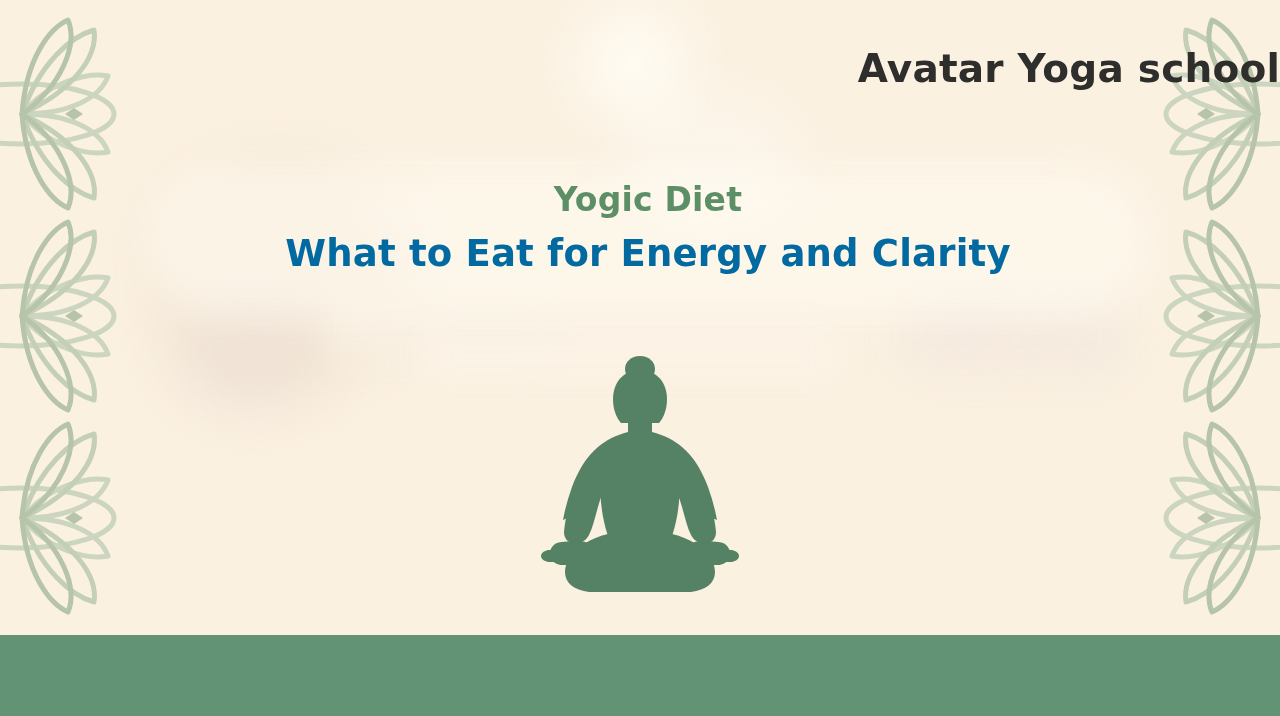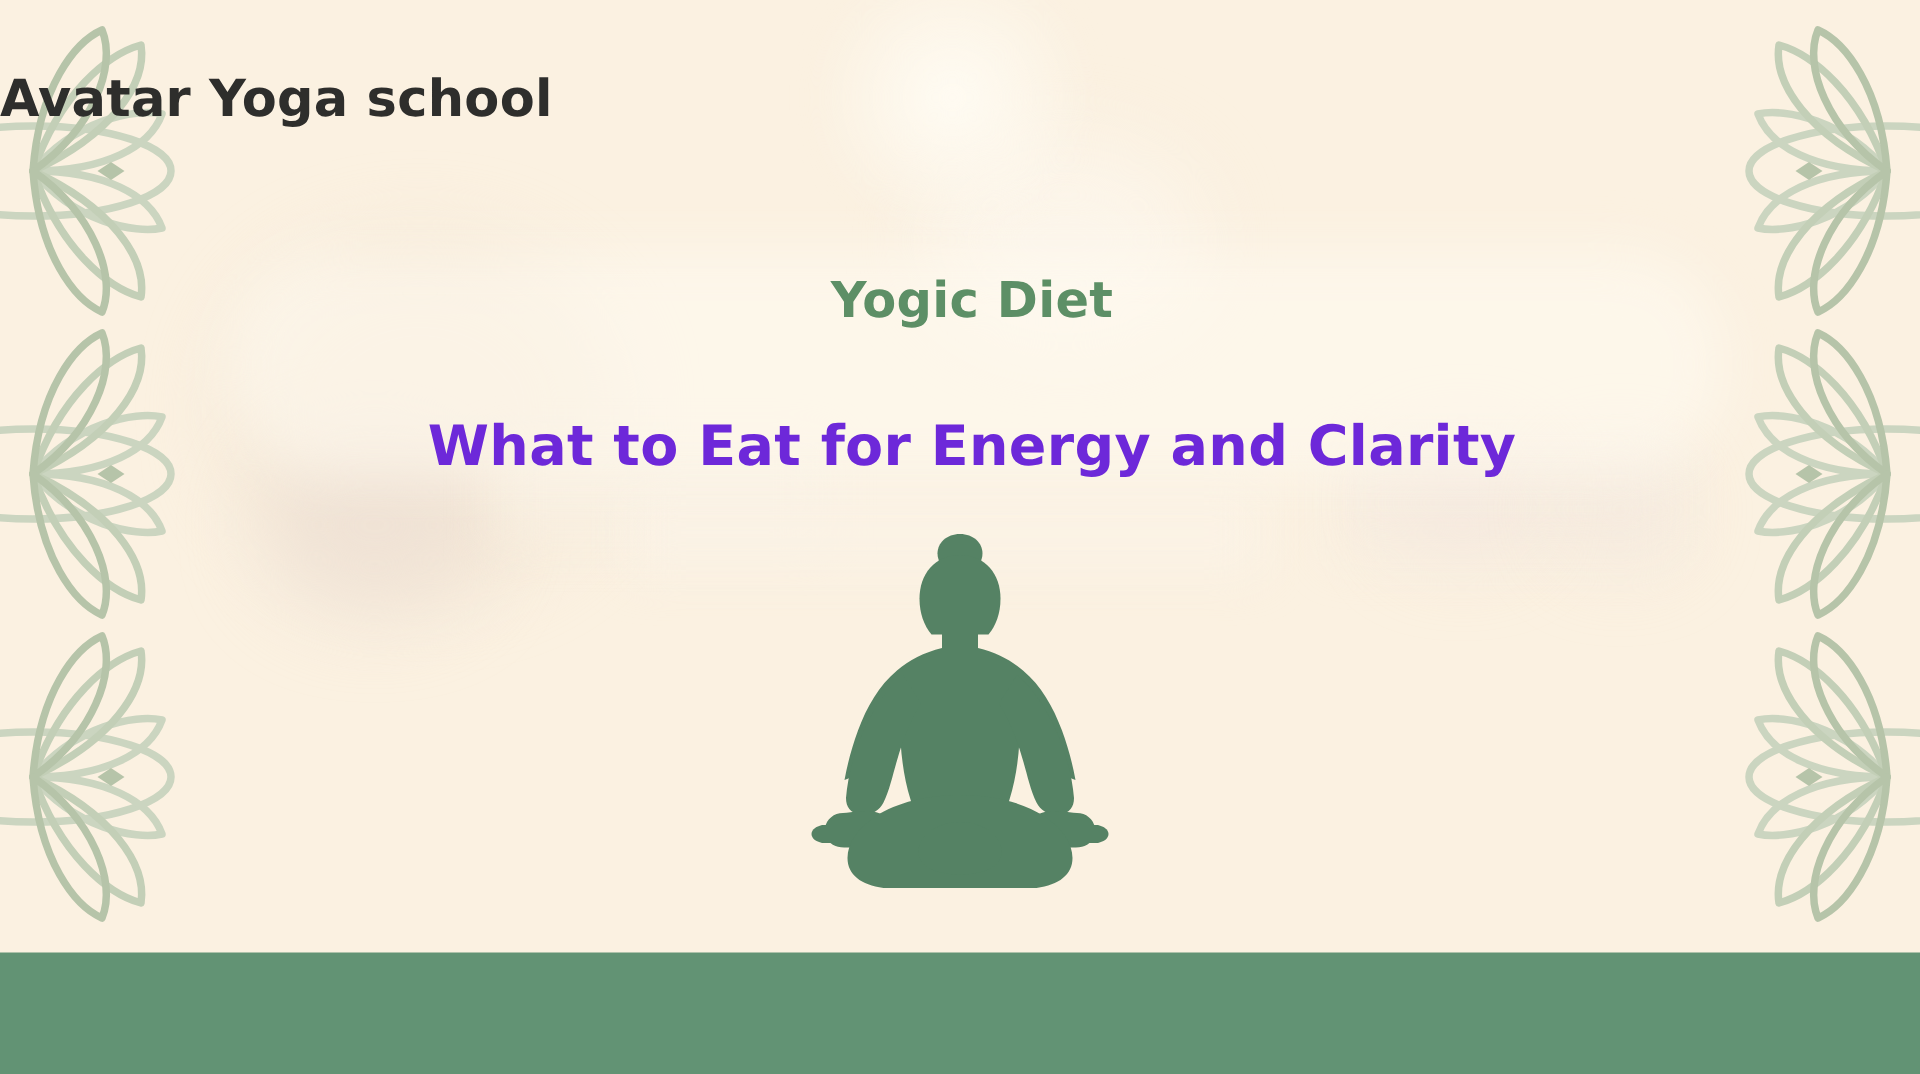--- a/index.html
+++ b/index.html
@@ -64,23 +64,23 @@
   .ornament svg { display: block; }
   .ornament-left  { left: -78px; }
   .ornament-right { right: -78px; transform: scaleX(-1); }
 
   
   .title-main {
     position: absolute;
     left: 0;
     right: 0;
     top: 46px;
-    text-align: left;
-    font-family: "DejaVu Sans", sans-serif;
-    font-size: 34px;
+    text-align: right;
+    font-family: "DejaVu Sans", sans-serif;
+    font-size: 39px;
     font-weight: bold;
     letter-spacing: 0.2px;
     color: #2e2e2c;
   }
 
   .subtitle-block {
     position: absolute;
     left: 0;
     right: 0;
     top: 176px;
@@ -92,24 +92,23 @@
     font-size: 33px;
     font-weight: bold;
     color: #5d8f66;
     line-height: 48px;
     letter-spacing: 0.2px;
   }
   .subtitle-line2 {
     font-family: "DejaVu Sans", sans-serif;
     font-size: 37px;
     font-weight: bold;
-    color: #6d28d9;
+    color: #0369a1;
     line-height: 60px;
     letter-spacing: 0.2px;
-    margin-top: 44px;
   }
 
   
   .figure-wrap {
     position: absolute;
     left: 540px;
     top: 352px;
     width: 200px;
     height: 240px;
   }

